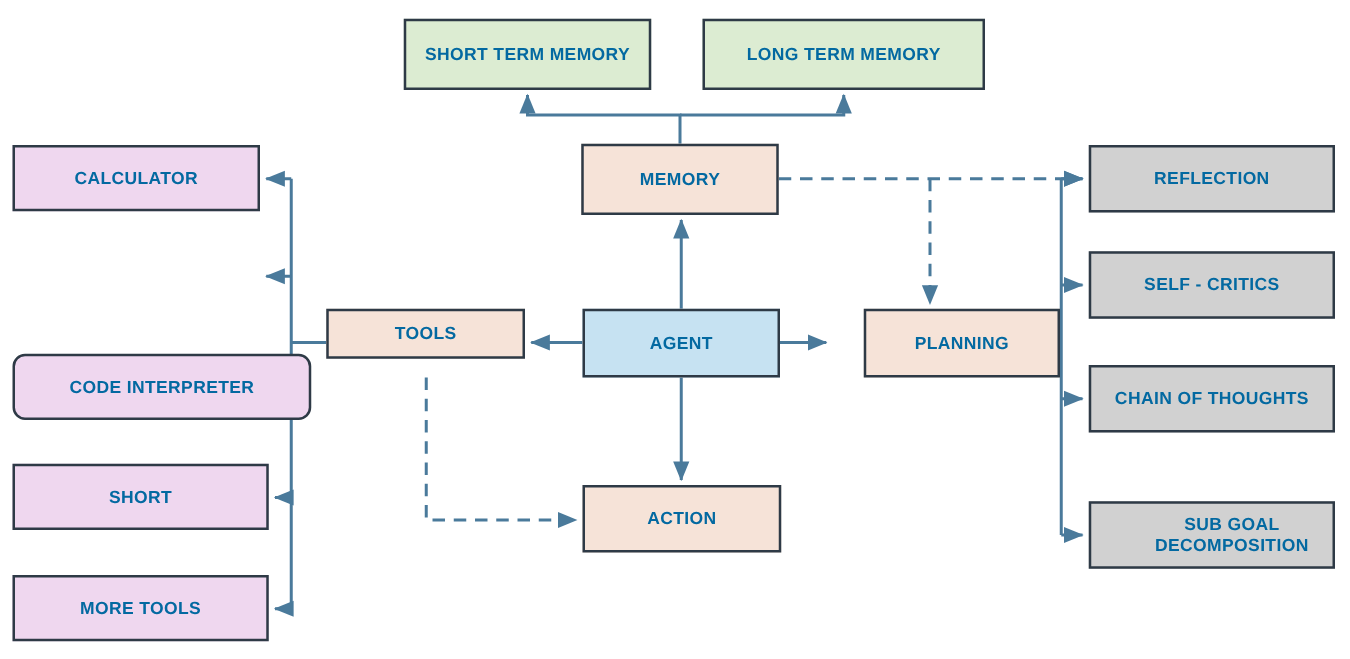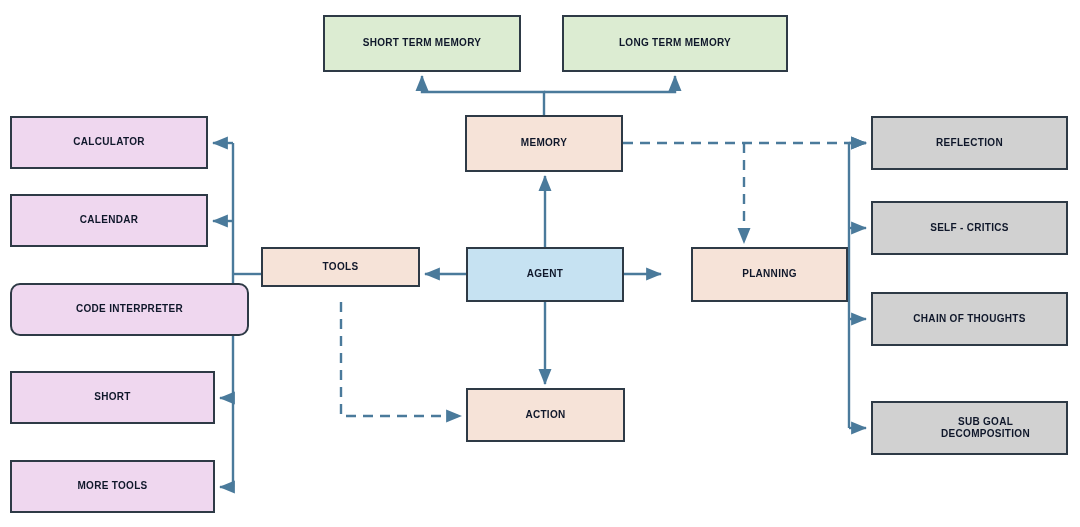--- a/index.html
+++ b/index.html
@@ -27,23 +27,23 @@
   }
   .node {
     position: absolute;
     box-sizing: border-box;
     border: 2px solid #2e3a46;
     display: flex;
     align-items: center;
     justify-content: center;
     text-align: center;
     font-weight: bold;
-    font-size: 10px;
+    font-size: 14px;
     letter-spacing: 0.3px;
-    color: #0f172a;
+    color: #0369a1;
     line-height: 1.25;
     z-index: 2;
   }
   .node.green   { background: #dcecd2; }
   .node.peach   { background: #f6e3d8; }
   .node.blue    { background: #c6e2f2; }
   .node.purple  { background: #efd7ef; }
   .node.gray    { background: #d1d1d1; }
   .node-label { display: block; white-space: pre-line; }
 </style>
@@ -151,23 +151,20 @@
   </div>
   <div class="node peach" id="n-planning" style="left: 691px; top: 247px; width: 157px; height: 55px; background: rgb(246, 227, 216); border-color: rgb(46, 58, 70);">
     <span class="node-label">PLANNING</span>
   </div>
   <div class="node peach" id="n-action" style="left: 466px; top: 388px; width: 159px; height: 54px; background: rgb(246, 227, 216); border-color: rgb(46, 58, 70);">
     <span class="node-label">ACTION</span>
   </div>
   <div class="node purple" id="n-calculator" style="left: 10px; top: 116px; width: 198px; height: 53px; background: rgb(239, 215, 239); border-color: rgb(46, 58, 70);">
     <span class="node-label">CALCULATOR</span>
   </div>
-  <div class="node purple" id="n-calendar" style="left: 10px; top: 194px; width: 198px; height: 53px; background: rgb(239, 215, 239); border-color: rgb(46, 58, 70);">
-    <span class="node-label">CALENDAR</span>
-  </div>
   <div class="node purple" id="n-code-interpreter" style="left: 10px; top: 283px; width: 239px; height: 53px; background: rgb(239, 215, 239); border-color: rgb(46, 58, 70); border-radius: 10px;">
     <span class="node-label">CODE INTERPRETER</span>
   </div>
   <div class="node purple" id="n-search" style="left: 10px; top: 371px; width: 205px; height: 53px; background: rgb(239, 215, 239); border-color: rgb(46, 58, 70);">
     <span class="node-label">SHORT</span>
   </div>
   <div class="node purple" id="n-more-tools" style="left: 10px; top: 460px; width: 205px; height: 53px; background: rgb(239, 215, 239); border-color: rgb(46, 58, 70);">
     <span class="node-label">MORE TOOLS</span>
   </div>
   <div class="node gray" id="n-reflection" style="left: 871px; top: 116px; width: 197px; height: 54px; background: rgb(209, 209, 209); border-color: rgb(46, 58, 70);">

